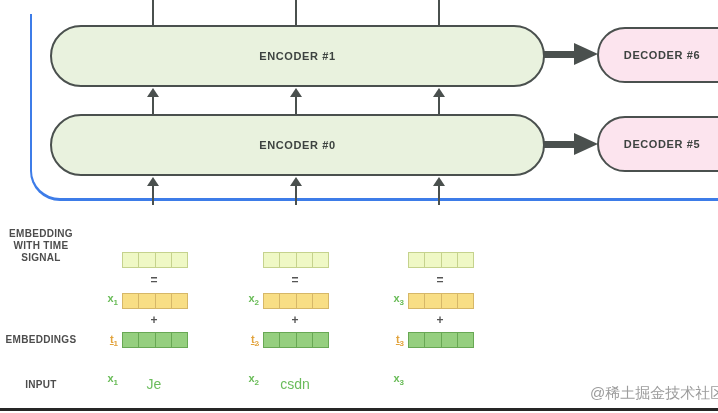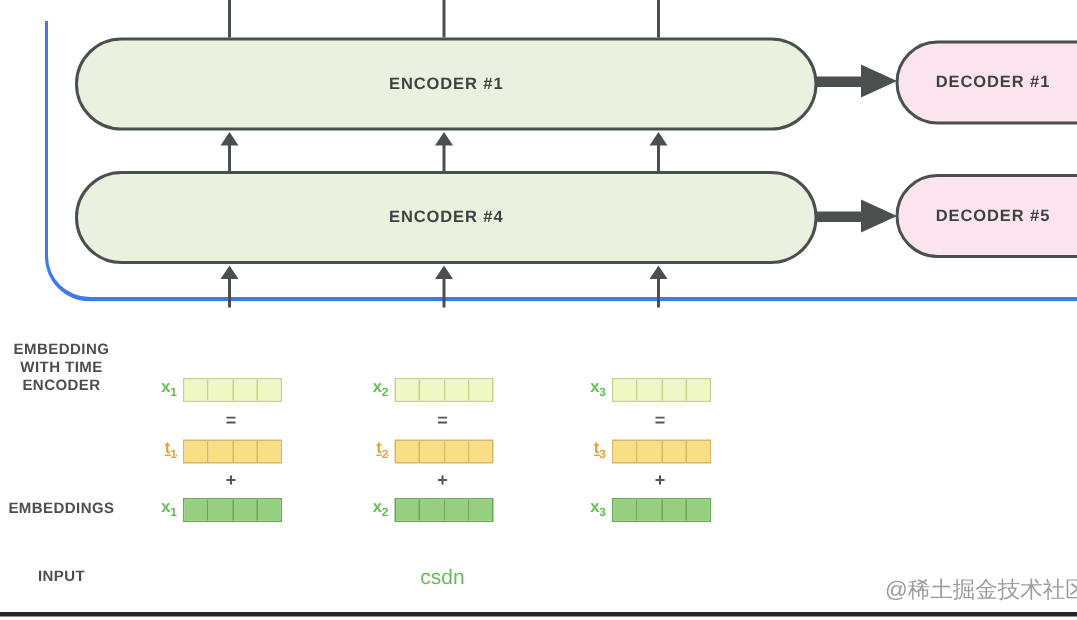--- a/index.html
+++ b/index.html
@@ -36,21 +36,21 @@
   .fat-head{position:absolute;left:574px;width:0;height:0;
     border-top:11px solid transparent;border-bottom:11px solid transparent;
     border-left:24px solid #4a504e;}
   
   .row-label{
     position:absolute;left:0;width:82px;text-align:center;
     font-size:10px;font-weight:700;letter-spacing:.3px;color:#4d4d4d;line-height:12px;
   }
   .vec-label{
     position:absolute;width:26px;text-align:right;
-    font-size:11px;font-weight:bold;line-height:15px;white-space:nowrap;
+    font-size:11px;font-weight:bold;line-height:15px;white-space:nowrap;margin-top:40px;
   }
   .vec-label sub{font-size:8px;}
   .vl-green{color:#67bb55;} .vl-orange{color:#e2a33c;text-decoration:underline;}
   .vec{position:absolute;width:64px;height:14px;display:flex;box-sizing:content-box;}
   .vec>div{flex:1;}
   .vec.ts{border:1px solid #c5d28d;}
   .vec.ts>div{background:#eff8c5;border-right:1px solid #c5d28d;}
   .vec.pe{border:1px solid #d6b768;}
   .vec.pe>div{background:#f8de85;border-right:1px solid #d6b768;}
   .vec.em{border:1px solid #68a854;}
@@ -67,25 +67,25 @@
 <body>
 
 <div class="canvas">
 
   <div class="blue-frame"></div>
 
   <div class="enc e1">
     <span class="box-label">ENCODER #1</span>
   </div>
   <div class="enc e0">
-    <span class="box-label">ENCODER #4</span>
+    <span class="box-label">ENCODER #0</span>
   </div>
 
   <div class="dec d1">
-    <span class="box-label">DECODER #1</span>
+    <span class="box-label">DECODER #6</span>
   </div>
   <div class="dec d0">
     <span class="box-label">DECODER #5</span>
   </div>
 
   <div class="fat-shaft" style="top:51px"></div>
   <div class="fat-head" style="top:43px"></div>
   <div class="fat-shaft" style="top:141px"></div>
   <div class="fat-head" style="top:133px"></div>
 
@@ -103,21 +103,21 @@
   <div class="ahead" style="left:147px;top:177px"></div>
   <div class="aline" style="left:152px;top:185px;height:20px"></div>
   <div class="ahead" style="left:290px;top:177px"></div>
   <div class="aline" style="left:295px;top:185px;height:20px"></div>
   <div class="ahead" style="left:433px;top:177px"></div>
   <div class="aline" style="left:438px;top:185px;height:20px"></div>
 
   <div class="row-label" style="top:228px">
     <div>EMBEDDING</div>
     <div>WITH TIME</div>
-    <div>ENCODER</div>
+    <div>SIGNAL</div>
   </div>
   <div class="row-label" style="top:334px">EMBEDDINGS</div>
   <div class="row-label" style="top:379px">INPUT</div>
 
   <div class="vec-label vl-green" style="left:92px;top:251px"><span>x</span><sub>1</sub></div>
   <div class="vec ts" style="left:122px;top:252px">
       <div></div>
       <div></div>
       <div></div>
       <div></div>
@@ -131,20 +131,21 @@
       <div></div>
     </div>
   <div class="op" style="left:122px;top:313px">+</div>
   <div class="vec-label vl-green" style="left:92px;top:331px"><span>x</span><sub>1</sub></div>
   <div class="vec em" style="left:122px;top:332px">
       <div></div>
       <div></div>
       <div></div>
       <div></div>
     </div>
+  <div class="word" style="left:94px;top:376px">Je</div>
 
   <div class="vec-label vl-green" style="left:233px;top:251px"><span>x</span><sub>2</sub></div>
   <div class="vec ts" style="left:263px;top:252px">
       <div></div>
       <div></div>
       <div></div>
       <div></div>
     </div>
   <div class="op" style="left:263px;top:273px">=</div>
   <div class="vec-label vl-orange" style="left:233px;top:292px"><span>t</span><sub>2</sub></div>

